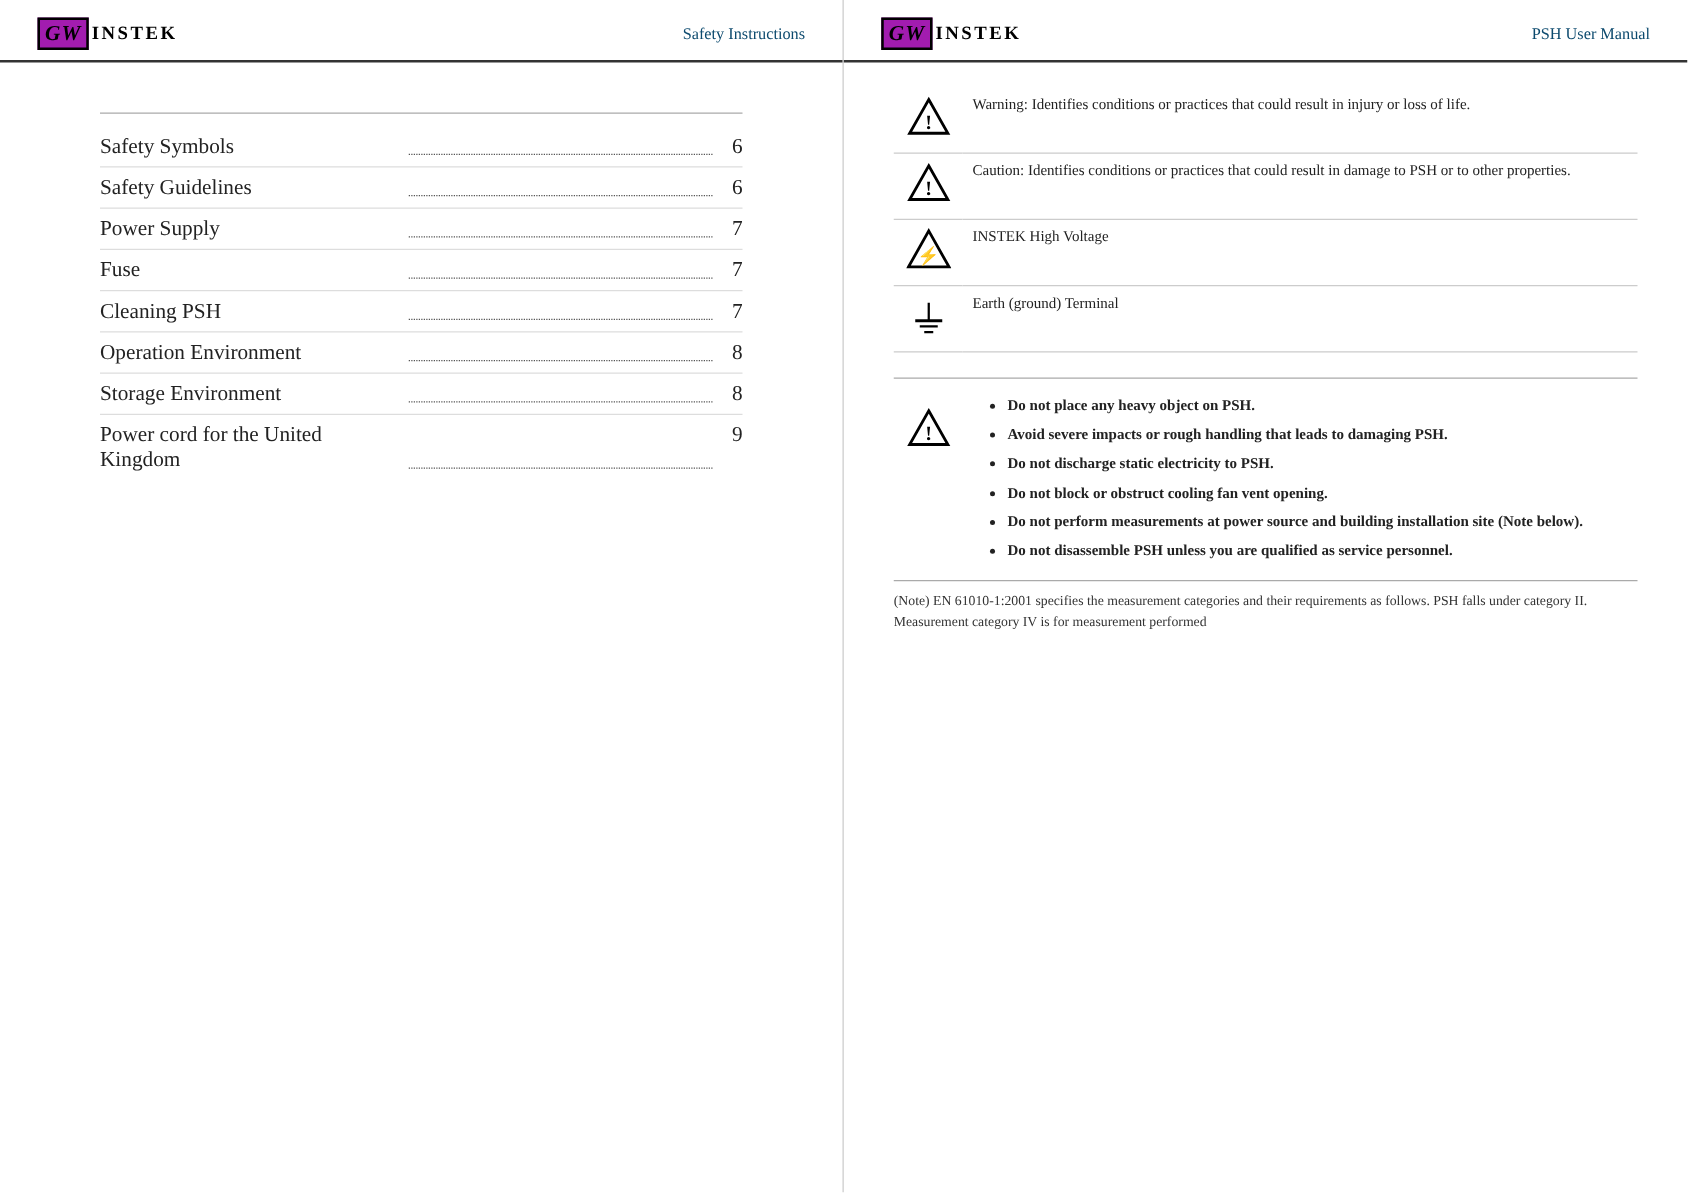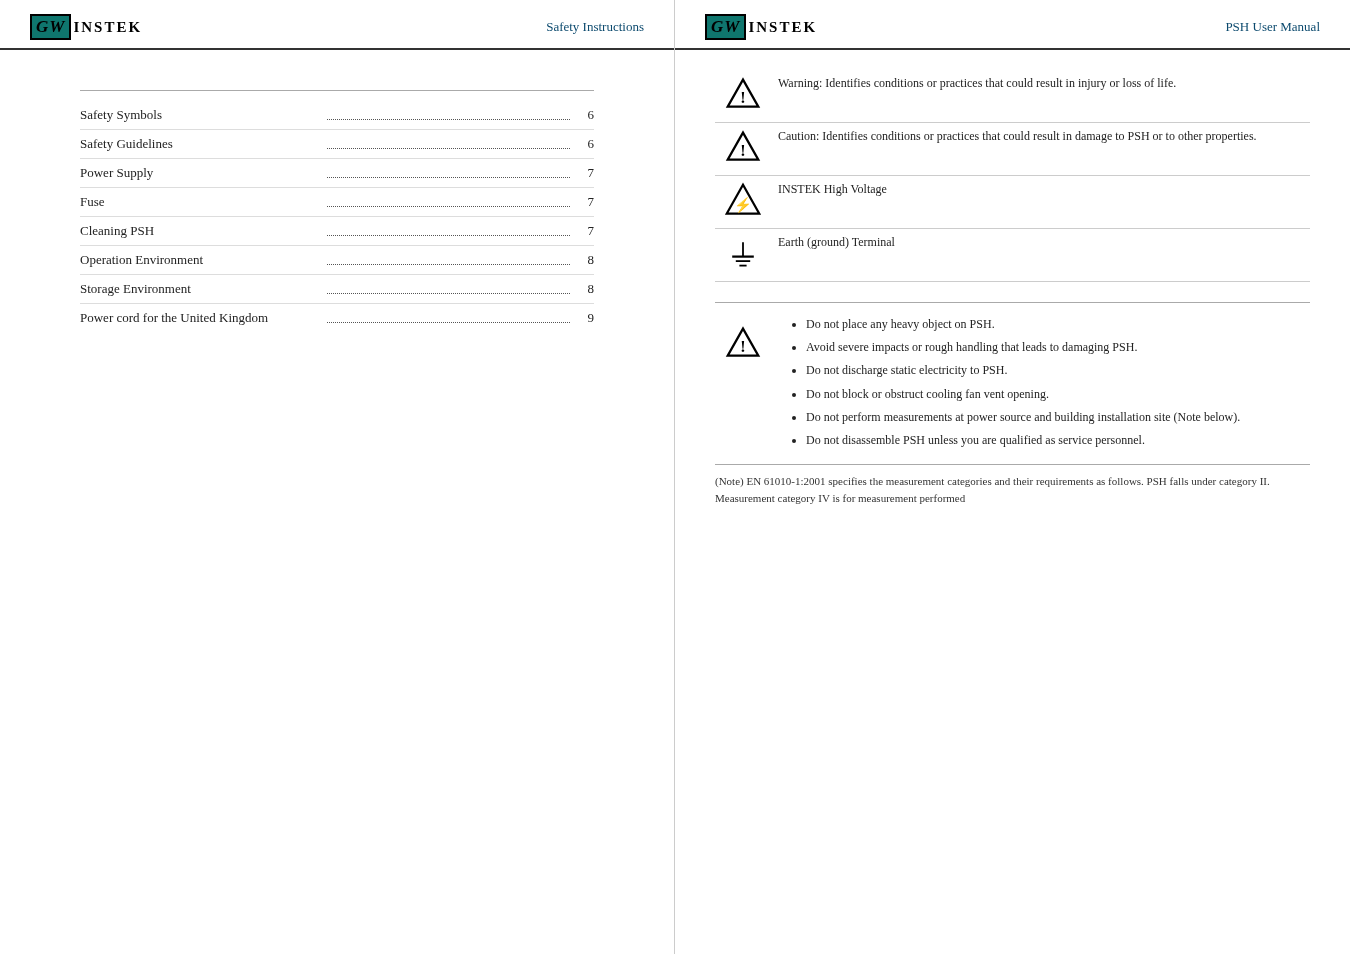--- a/index.html
+++ b/index.html
@@ -44,21 +44,21 @@
       font-weight: bold;
       font-size: 15px;
       letter-spacing: 1px;
     }
 
     .logo-gw {
       font-size: 17px;
       font-weight: 900;
       font-style: italic;
       color: #000;
-      background: #0f766e;
+      background: #a21caf;
       border: 2px solid #000;
       padding: 1px 4px;
       margin-right: 2px;
     }
 
     .logo-instek {
       font-size: 15px;
       font-weight: 700;
       letter-spacing: 2px;
       color: #000;
@@ -83,21 +83,21 @@
 
     .toc-section {
       border-top: 1px solid #aaa;
       padding-top: 10px;
     }
 
     .toc-item {
       display: flex;
       justify-content: flex-end;
       padding: 6px 0;
-      font-size: 13px;
+      font-size: 17px;
       color: #222;
       border-bottom: 1px solid #ddd;
     }
 
     .toc-item:last-child {
       border-bottom: none;
     }
 
     .toc-label {
       flex: 1;
@@ -208,20 +208,21 @@
     .guidelines-list ul {
       list-style: disc;
       padding-left: 16px;
     }
 
     .guidelines-list ul li {
       font-size: 12px;
       color: #222;
       line-height: 1.6;
       margin-bottom: 4px;
+      font-weight: bold;
     }
 
     .note-text {
       border-top: 1px solid #aaa;
       padding-top: 8px;
       margin-top: 10px;
       font-size: 11px;
       color: #333;
       line-height: 1.5;
     }

